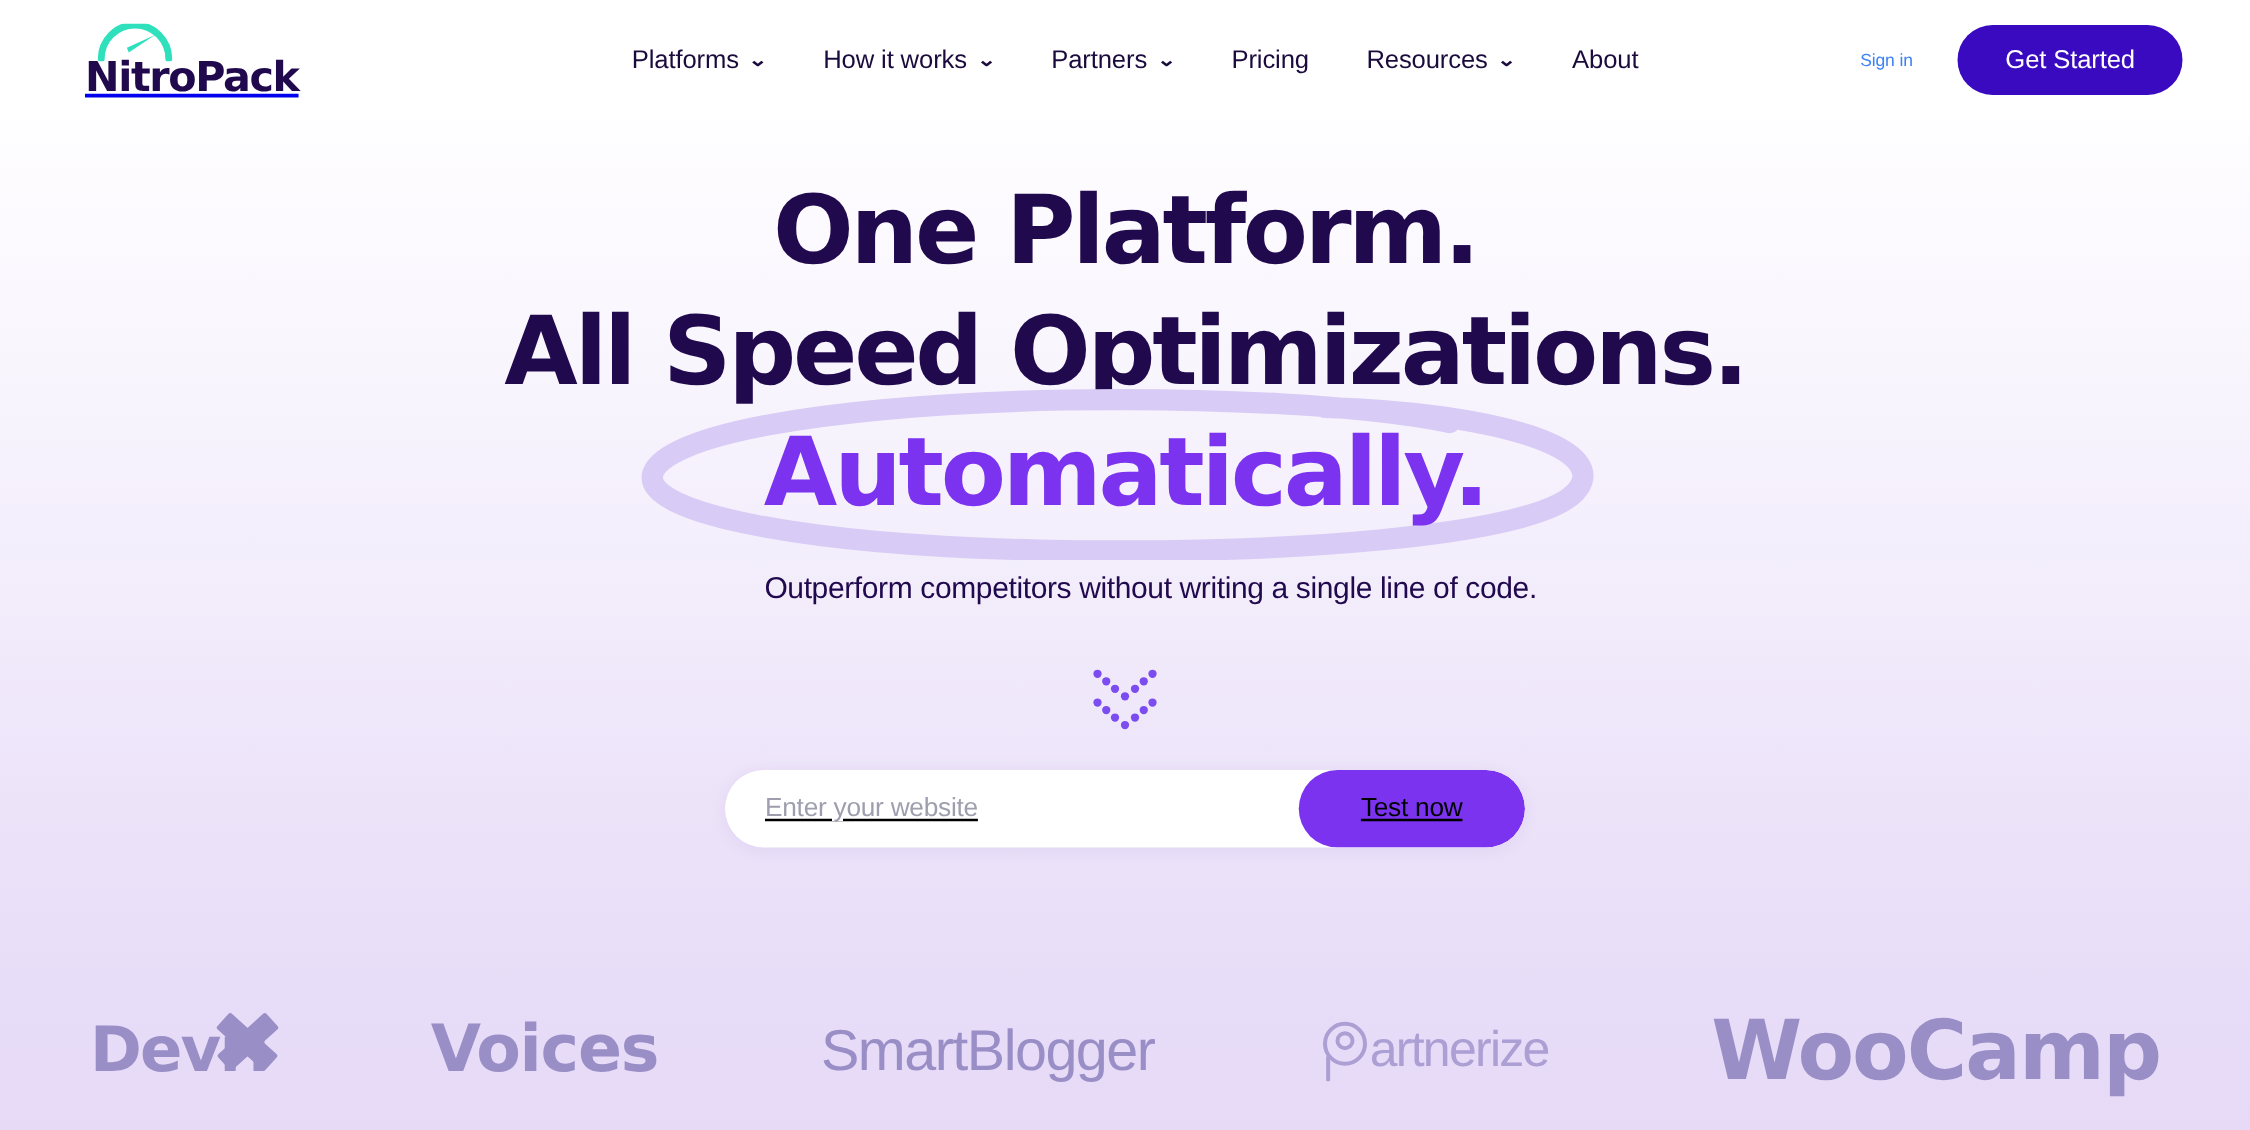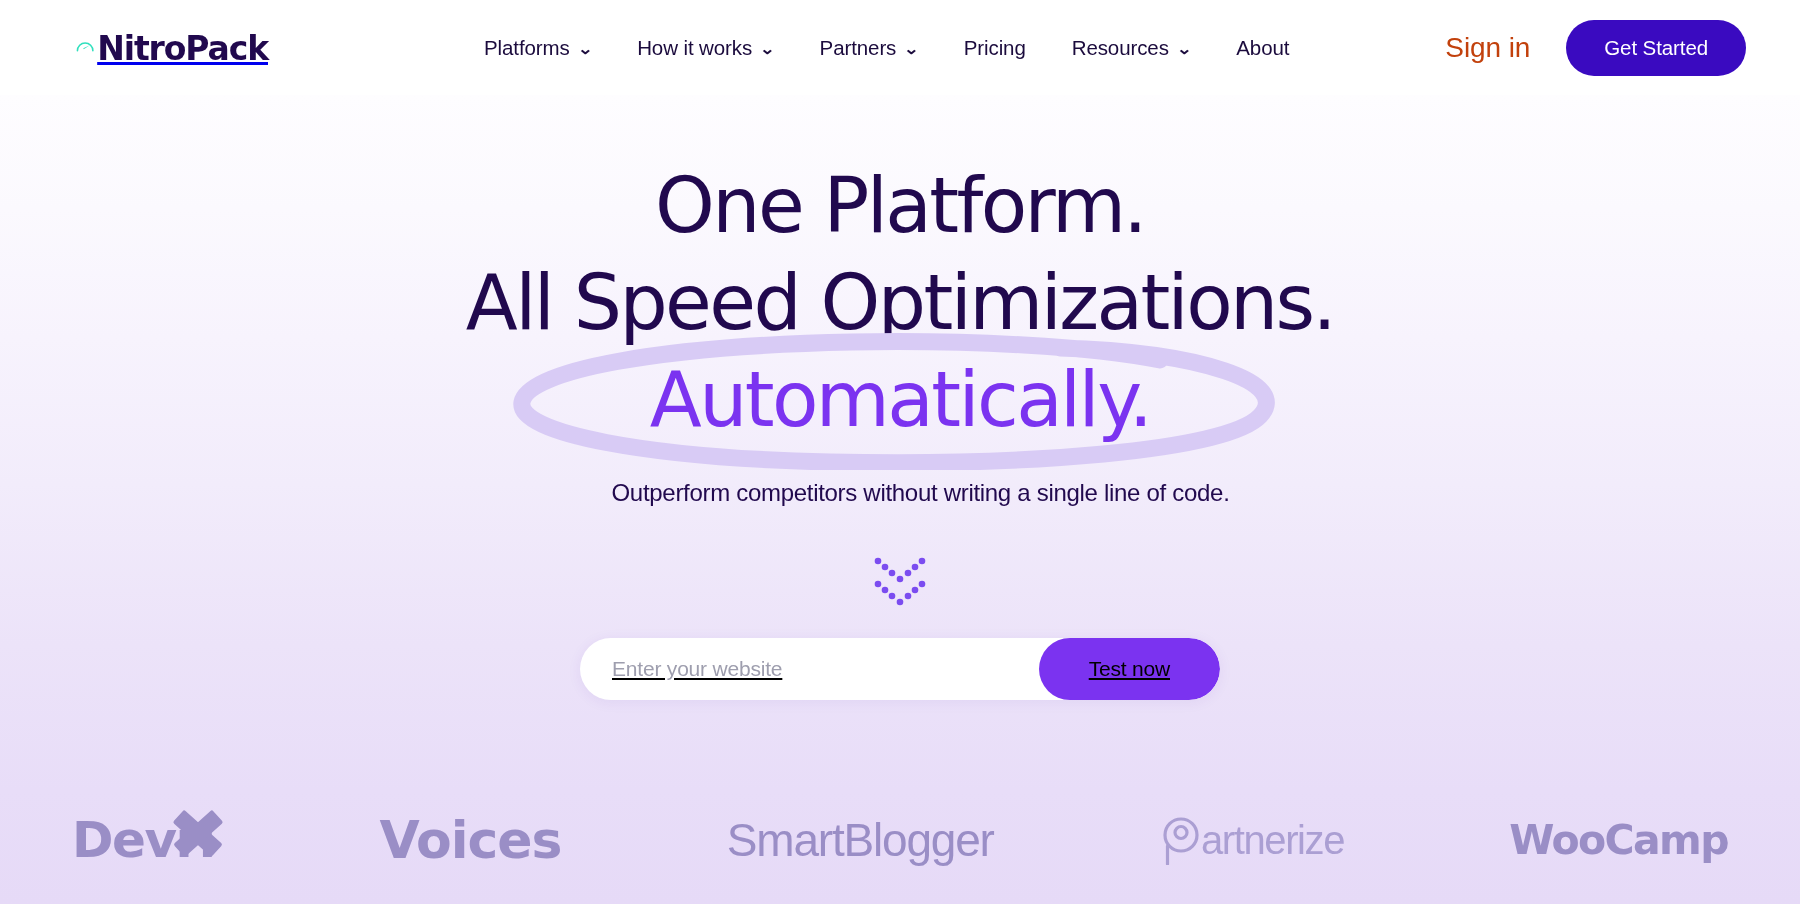--- a/index.html
+++ b/index.html
@@ -29,21 +29,21 @@
     z-index: 40;
     height: 95px;
     background: #ffffff;
     display: flex;
     align-items: center;
     padding: 0 54px 0 68px;
   }
 
   .brand {
     display: flex;
-    flex-direction: row;
+    flex-direction: column;
     align-items: flex-start;
     justify-content: center;
     width: 200px;
     flex: 0 0 auto;
     margin-top: 2px;
   }
   .brand-mark {
     width: 74px;
     height: 30px;
     margin-left: 8px;
@@ -91,22 +91,22 @@
     font-weight: 700;
   }
 
   .header-actions {
     display: flex;
     align-items: center;
     gap: 36px;
     flex: 0 0 auto;
   }
   .signin {
-    font-size: 28px;
-    color: #c2410c;
+    font-size: 14px;
+    color: #3b82f6;
     text-decoration: none;
     white-space: nowrap;
     letter-spacing: -0.1px;
     cursor: pointer;
   }
   .cta-primary {
     background: #3a0ac0;
     color: #ffffff;
     border: 0;
     border-radius: 999px;
@@ -134,25 +134,25 @@
     overflow: hidden;
   }
 
   .hero-inner {
     position: relative;
     width: 1800px;
     text-align: center;
   }
 
   .headline {
-    margin-top: 62px;
+    margin-top: 40px;
     font-family: "DejaVu Sans", sans-serif;
     font-size: 76px;
     line-height: 97px;
-    font-weight: 400;
+    font-weight: 700;
     letter-spacing: -2.6px;
     color: #21094e;
   }
   .headline .line { display: block; }
 
   .hl-wrap {
     position: relative;
     display: inline-block;
   }
   .hl-accent {
@@ -287,21 +287,21 @@
     gap: 2px;
     font-family: Liberation Sans, sans-serif;
     font-size: 40px;
     font-weight: 400;
     letter-spacing: -1.4px;
     color: #ab9fd3;
   }
   .pz-mark { width: 44px; height: 50px; margin-right: -4px; }
   .logo-woocamp {
     font-family: "DejaVu Sans", sans-serif;
-    font-size: 41px;
+    font-size: 66px;
     font-weight: 700;
     letter-spacing: -1.6px;
     color: #9a8ec6;
   }
 </style>
 </head>
 <body>
 
 <div class="page">
 

